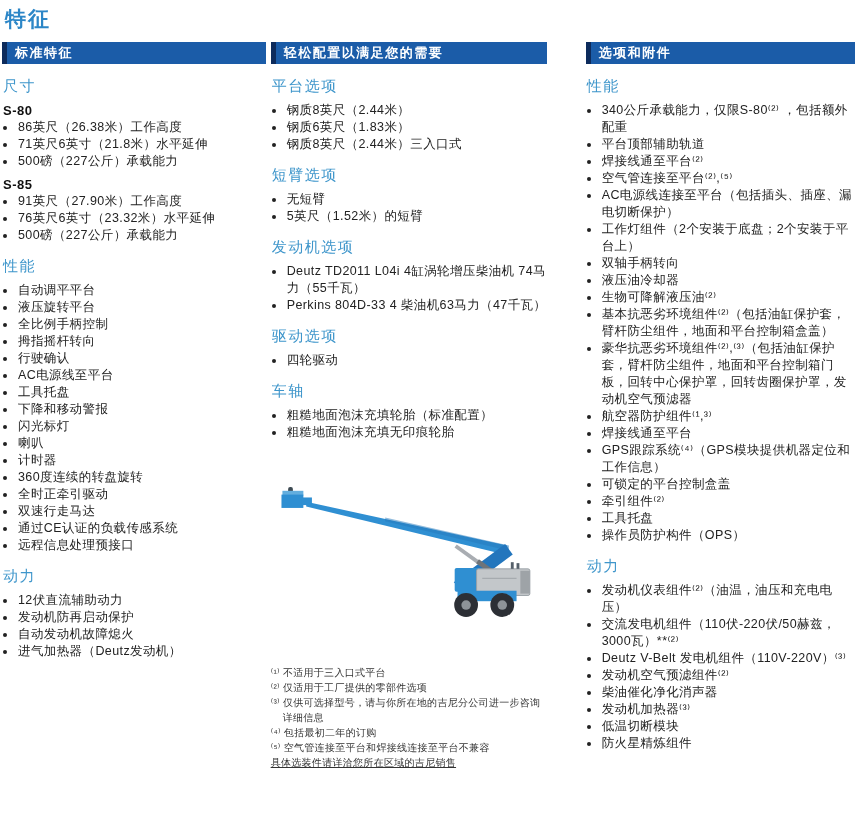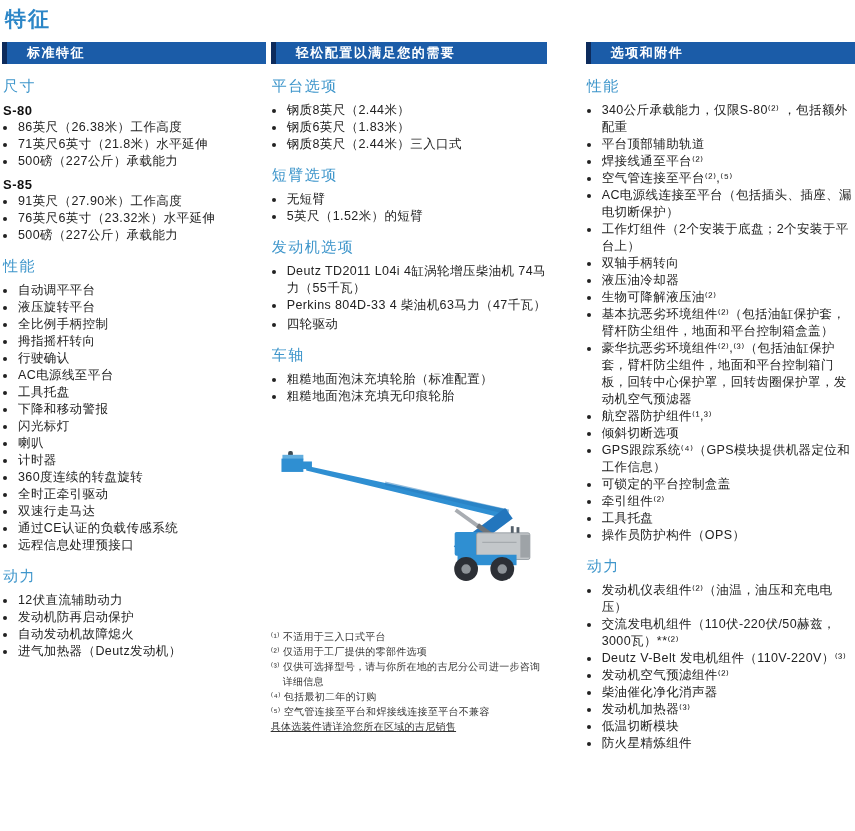--- a/index.html
+++ b/index.html
@@ -18,21 +18,21 @@
   .col{box-sizing:border-box;}
   .col-1{width:278px;margin-right:5px;}
   .col-2{width:282px;margin-right:3px;}
   .col-3{width:284px;margin-left:36px;}
   .col-header{
     background:#1b5ca8;
     border-left:5px solid #0d2b5c;
     color:#ffffff;font-weight:700;font-size:13px;
     letter-spacing:1.5px;
     height:22px;line-height:22px;
-    padding-left:20px;
+    padding-left:8px;
   }
   .sec-heading{
     color:#3f96cb;font-size:15px;letter-spacing:1.5px;
     margin:13px 0 6px 1px;
   }
   .group-label{
     font-size:13px;font-weight:700;color:#111;
     margin:7px 0 1px 1px;letter-spacing:0.5px;
   }
   ul.feature-list{
@@ -119,20 +119,21 @@
           <div class="sec-heading">短臂选项</div>
           <ul class="feature-list">
             <li class="feature-item">无短臂</li>
             <li class="feature-item">5英尺（1.52米）的短臂</li>
           </ul>
           <div class="sec-heading">发动机选项</div>
           <ul class="feature-list">
             <li class="feature-item">Deutz TD2011 L04i 4缸涡轮增压柴油机 74马力（55千瓦）</li>
             <li class="feature-item">Perkins 804D-33 4 柴油机63马力（47千瓦）</li>
           </ul>
+          <div class="sec-heading">驱动选项</div>
           <ul class="feature-list">
             <li class="feature-item">四轮驱动</li>
           </ul>
           <div class="sec-heading">车轴</div>
           <ul class="feature-list">
             <li class="feature-item">粗糙地面泡沫充填轮胎（标准配置）</li>
             <li class="feature-item">粗糙地面泡沫充填无印痕轮胎</li>
           </ul>
         </div>
 
@@ -190,21 +191,21 @@
             <li class="feature-item">焊接线通至平台⁽²⁾</li>
             <li class="feature-item">空气管连接至平台⁽²⁾,⁽⁵⁾</li>
             <li class="feature-item">AC电源线连接至平台（包括插头、插座、漏电切断保护）</li>
             <li class="feature-item">工作灯组件（2个安装于底盘；2个安装于平台上）</li>
             <li class="feature-item">双轴手柄转向</li>
             <li class="feature-item">液压油冷却器</li>
             <li class="feature-item">生物可降解液压油⁽²⁾</li>
             <li class="feature-item">基本抗恶劣环境组件⁽²⁾（包括油缸保护套，臂杆防尘组件，地面和平台控制箱盒盖）</li>
             <li class="feature-item">豪华抗恶劣环境组件⁽²⁾,⁽³⁾（包括油缸保护套，臂杆防尘组件，地面和平台控制箱门板，回转中心保护罩，回转齿圈保护罩，发动机空气预滤器</li>
             <li class="feature-item">航空器防护组件⁽¹,³⁾</li>
-            <li class="feature-item">倾斜切断选项</li>
+            <li class="feature-item">焊接线通至平台</li>
             <li class="feature-item">GPS跟踪系统⁽⁴⁾（GPS模块提供机器定位和工作信息）</li>
             <li class="feature-item">可锁定的平台控制盒盖</li>
             <li class="feature-item">牵引组件⁽²⁾</li>
             <li class="feature-item">工具托盘</li>
             <li class="feature-item">操作员防护构件（OPS）</li>
           </ul>
           <div class="sec-heading">动力</div>
           <ul class="feature-list">
             <li class="feature-item">发动机仪表组件⁽²⁾（油温，油压和充电电压）</li>
             <li class="feature-item">交流发电机组件（110伏-220伏/50赫兹，3000瓦）**⁽²⁾</li>

